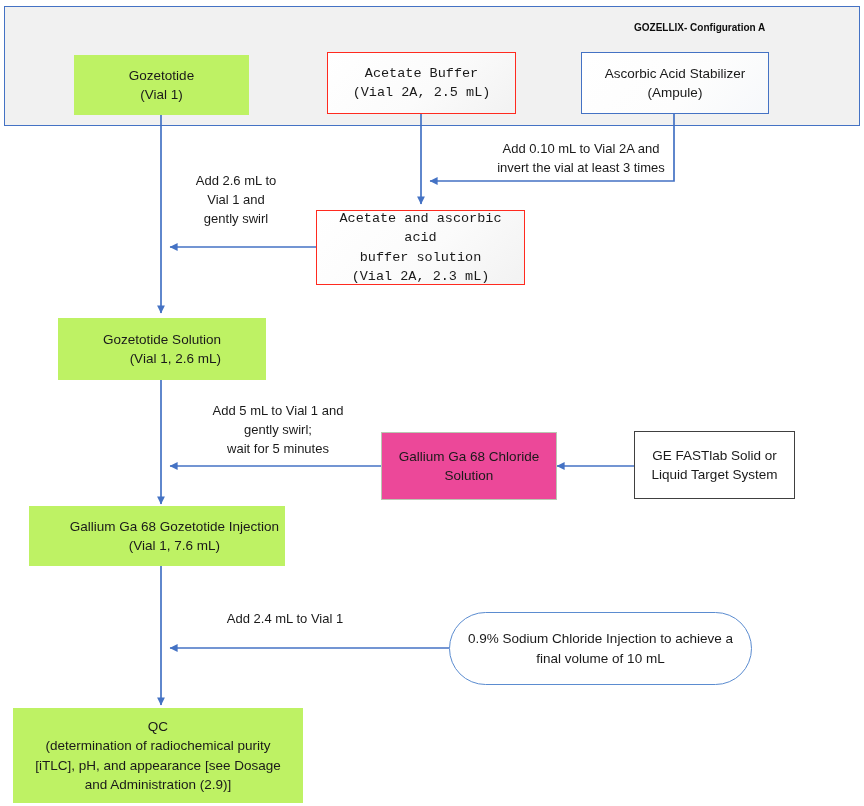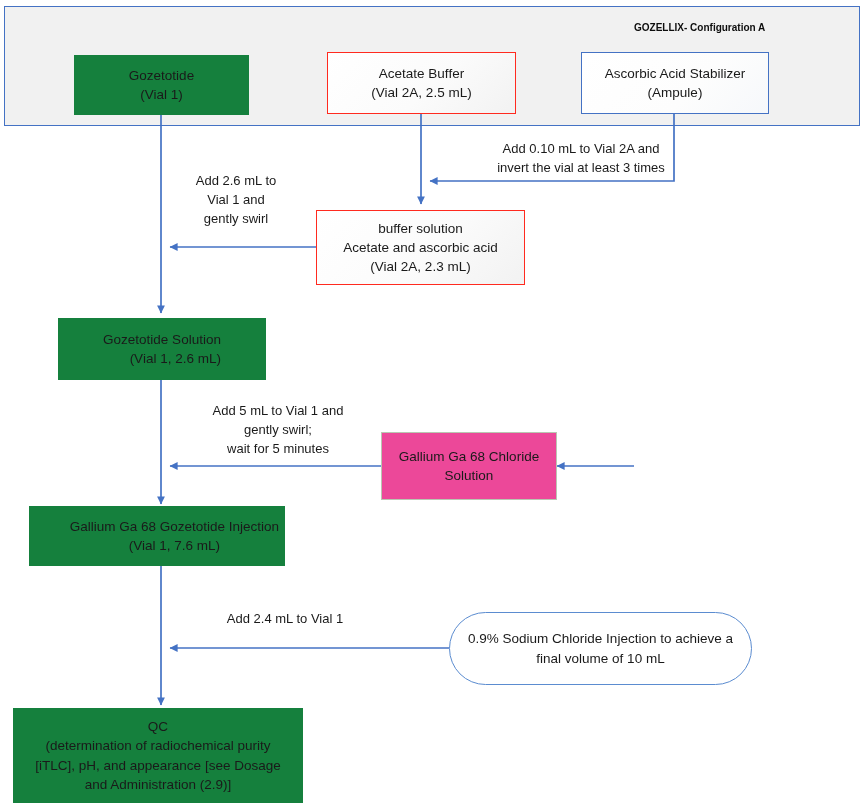--- a/index.html
+++ b/index.html
@@ -46,27 +46,28 @@
   .group-title{
     position:absolute;
     font-weight:bold;
     font-size:10px;
     color:#0d0d0d;
     white-space:nowrap;
   }
 
   
   .fill-blue{
-    background:#15803d;
+    background:#bef264;
     border:none;
     box-shadow:0 0 0 0 rgba(0,0,0,0);
   }
   .fill-white-red{
     background:linear-gradient(135deg,#ffffff 0%,#fbfbfb 55%,#f2f2f2 100%);
     border:1.6px solid #ff2a1f;
+    font-family:Liberation Mono, monospace;
   }
   .fill-white-blue{
     background:linear-gradient(135deg,#ffffff 0%,#fdfdfd 60%,#f6f8fb 100%);
     border:1.2px solid #4472c4;
   }
   .fill-green{
     background:#ec4899;
     border:1px solid #b9c7b2;
   }
   .fill-white-dark{
@@ -149,22 +150,22 @@
 
   <div class="edge-label" style="left:456px; top:140px; width:250px;">Add 0.10 mL to Vial 2A and
 invert the vial at least 3 times</div>
 
   <div class="edge-label" style="left:166px; top:172px; width:140px;">Add 2.6 mL to
 Vial 1 and
 gently swirl</div>
 
   <div class="node fill-white-red" style="left:316px; top:210px; width:209px; height:75px;">
     <div>
+      <span class="t">Acetate and ascorbic acid</span>
       <span class="t">buffer solution</span>
-      <span class="t">Acetate and ascorbic acid</span>
       <span class="t">(Vial 2A, 2.3 mL)</span>
     </div>
   </div>
 
   <div class="node fill-blue" style="left:58px; top:318px; width:208px; height:62px;text-align:right;">
     <div>
       <span class="t">Gozetotide Solution</span>
       <span class="t">(Vial 1, 2.6 mL)</span>
     </div>
   </div>
@@ -173,20 +174,26 @@
 gently swirl;
 wait for 5 minutes</div>
 
   <div class="node fill-green" style="left:381px; top:432px; width:176px; height:68px;">
     <div>
       <span class="t">Gallium Ga 68 Chloride</span>
       <span class="t">Solution</span>
     </div>
   </div>
 
+  <div class="node fill-white-dark" style="left:634px; top:431px; width:161px; height:68px;">
+    <div>
+      <span class="t">GE FASTlab Solid or</span>
+      <span class="t">Liquid Target System</span>
+    </div>
+  </div>
 
   <div class="node fill-blue" style="left:29px; top:506px; width:256px; height:60px;justify-content:flex-end;">
     <div>
       <span class="t">Gallium Ga 68 Gozetotide Injection</span>
       <span class="t">(Vial 1, 7.6 mL)</span>
     </div>
   </div>
 
   <div class="edge-label" style="left:190px; top:610px; width:190px;">Add 2.4 mL to Vial 1</div>
 

